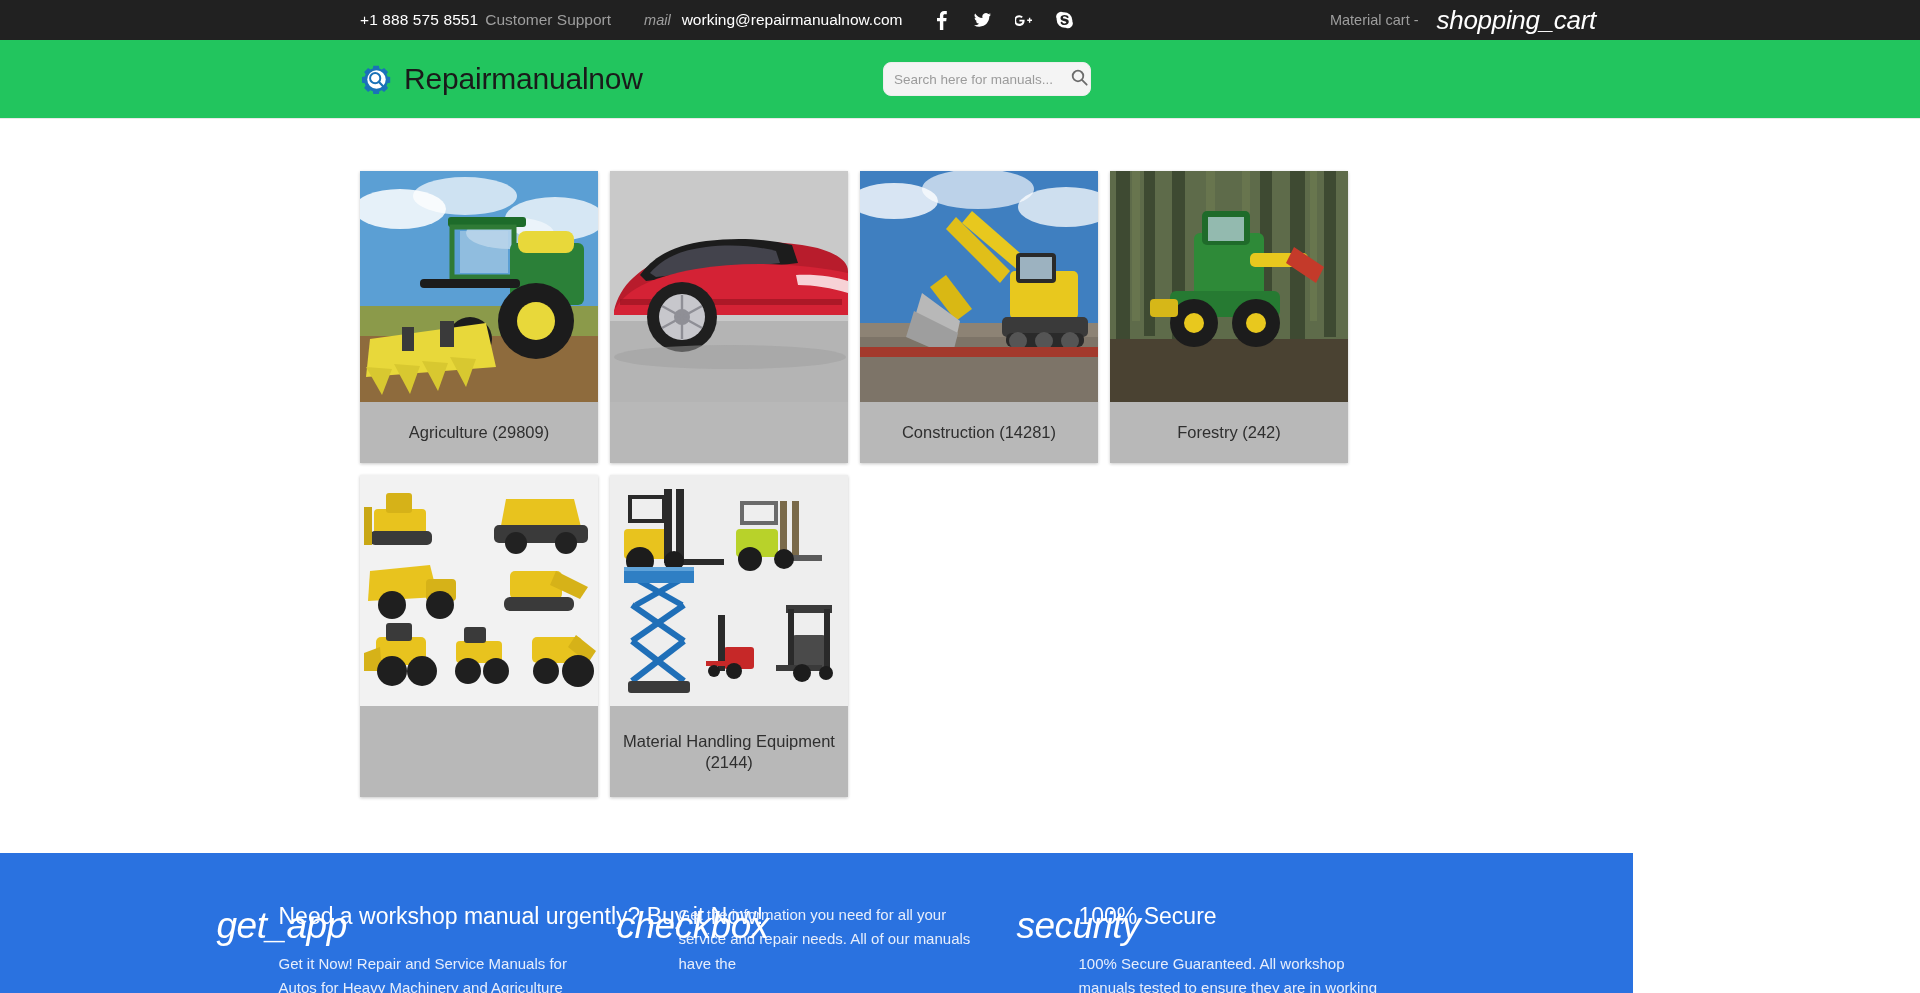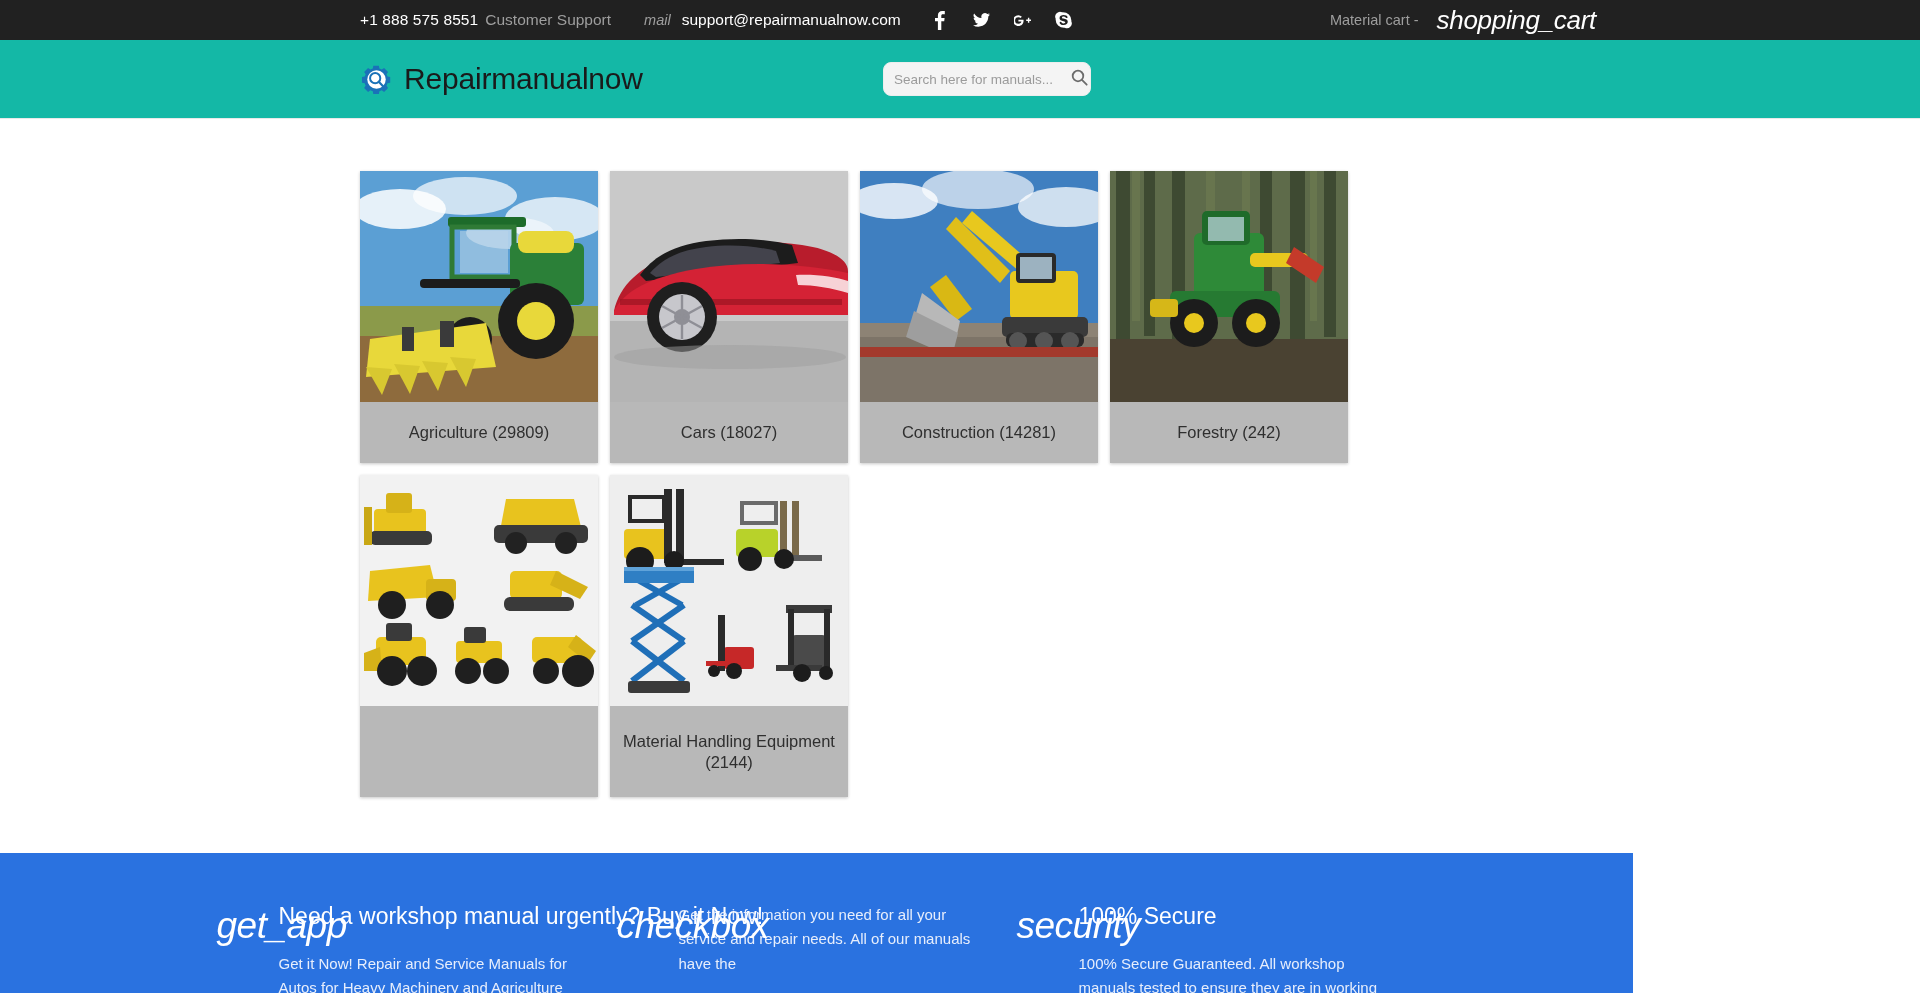--- a/index.html
+++ b/index.html
@@ -83,21 +83,21 @@
     font-style: italic;
     font-weight: 500;
     margin-left: 18px;
     letter-spacing: -0.3px;
     cursor: pointer;
   }
 
   
   .header {
     height: 79px;
-    background: #14b8a6;
+    background: #22c55e;
     border-bottom: 1px solid #e9e9e9;
     display: flex;
     align-items: flex-end;
   }
   .header-inner {
     width: 1200px;
     margin: 0 auto;
     display: flex;
     align-items: center;
     height: 100%;
@@ -240,21 +240,21 @@
   }
 </style>
 </head>
 <body>
 
 <div class="topbar">
   <div class="topbar-inner">
     <span class="phone">+1 888 575 8551</span>
     <span class="phone-label">Customer Support</span>
     <span class="mail-word">mail</span>
-    <span class="mail-addr">support@repairmanualnow.com</span>
+    <span class="mail-addr">working@repairmanualnow.com</span>
 
     <div class="socials">
       <a class="social">
         <svg width="10" height="19" viewBox="0 0 10 19" fill="currentColor">
             <path d="M6.3 19v-8.7h2.9l.4-3.4H6.3V4.8c0-1 .3-1.6 1.7-1.6h1.8V.1C9.5.1 8.4 0 7.2 0 4.6 0 2.9 1.6 2.9 4.5v2.4H0v3.4h2.9V19h3.4z"></path>
           </svg>
       </a>
       <a class="social">
         <svg width="19" height="16" viewBox="0 0 19 16" fill="currentColor">
             <path d="M19 1.9c-.7.3-1.5.5-2.2.6.8-.5 1.4-1.2 1.7-2.1-.8.4-1.6.8-2.5 1A3.9 3.9 0 0 0 9.4 5c0 .3 0 .6.1.9A11 11 0 0 1 1.3.7 3.9 3.9 0 0 0 2.5 6c-.6 0-1.2-.2-1.8-.5v.1c0 1.9 1.3 3.4 3.1 3.8-.3.1-.7.1-1 .1-.3 0-.5 0-.7-.1.5 1.6 2 2.7 3.6 2.7A7.8 7.8 0 0 1 0 13.8a11 11 0 0 0 6 1.7c7.2 0 11.1-5.9 11.1-11v-.5c.8-.6 1.4-1.3 1.9-2.1z"></path>
@@ -365,21 +365,20 @@
             <line x1="72" y1="146" x2="72" y2="124"></line>
               <line x1="72" y1="146" x2="92" y2="135"></line>
             <line x1="72" y1="146" x2="92" y2="157"></line>
               <line x1="72" y1="146" x2="72" y2="168"></line>
             <line x1="72" y1="146" x2="52" y2="157"></line>
               <line x1="72" y1="146" x2="52" y2="135"></line>
           </g>
           <ellipse cx="120" cy="186" rx="116" ry="12" fill="#9e9e9e" opacity=".5"></ellipse>
         </svg>
       </div>
-      <div class="card-label">Cars (18027)</div>
     </div>
 
     <div class="card">
       <div class="card-img">
         <svg viewBox="0 0 238 231" preserveAspectRatio="xMidYMid slice">
           <rect width="238" height="231" fill="#3f7fc0"></rect>
           <ellipse cx="34" cy="30" rx="44" ry="18" fill="#ffffff" opacity=".8"></ellipse>
           <ellipse cx="118" cy="18" rx="56" ry="20" fill="#ffffff" opacity=".65"></ellipse>
           <ellipse cx="206" cy="36" rx="48" ry="20" fill="#ffffff" opacity=".75"></ellipse>
           <rect y="160" width="238" height="71" fill="#7d7468"></rect>

